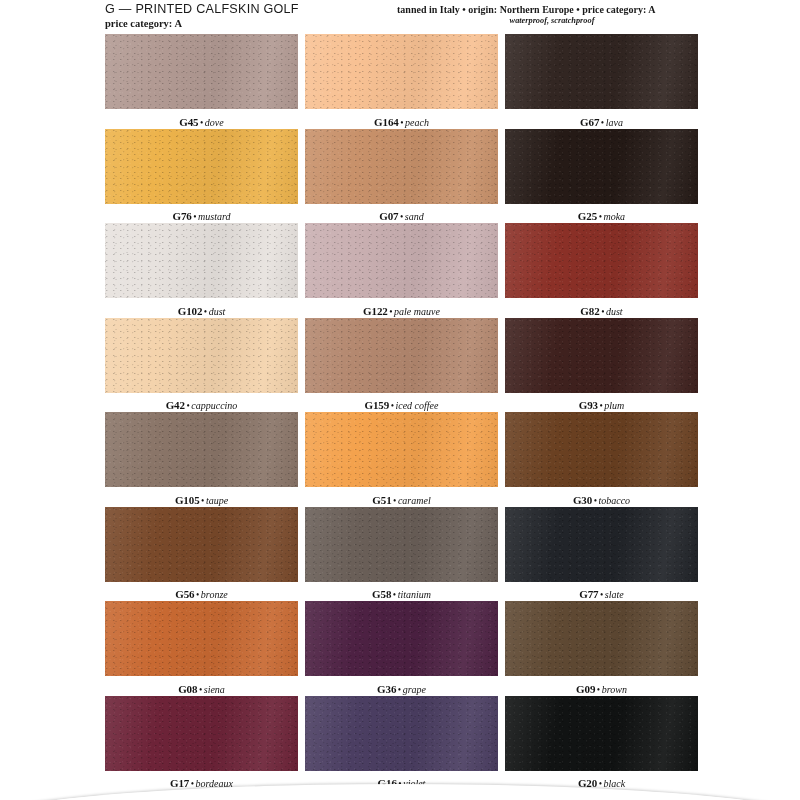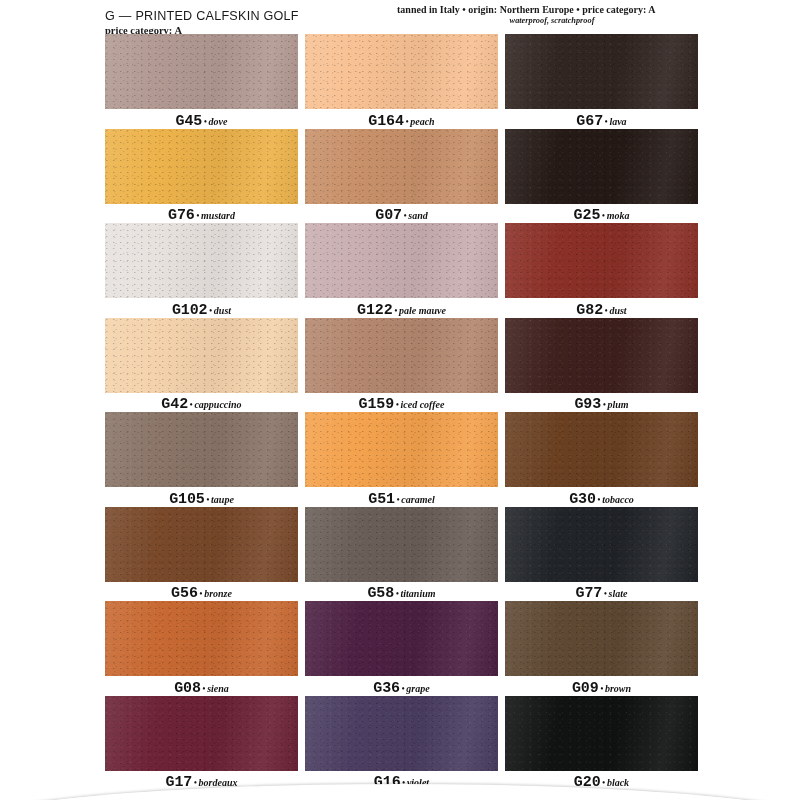--- a/index.html
+++ b/index.html
@@ -30,21 +30,20 @@
     left: 105px;
     top: 2px;
     width: 595px;
     height: 30px;
   }
   .hdr-left {
     position: absolute;
     left: 0;
     top: 0;
     width: 300px;
-    margin-top: 7px;
   }
   .hdr-title {
     font-family: "Liberation Sans", sans-serif;
     font-size: 12.6px;
     letter-spacing: 0.25px;
     line-height: 14px;
     color: #1a1a1a;
     white-space: nowrap;
   }
   .hdr-sub {
@@ -139,35 +138,35 @@
   .caption {
     width: 193px;
     text-align: center;
     margin-top: 6.5px;
     font-size: 10px;
     line-height: 12px;
     white-space: nowrap;
     color: #141414;
   }
   .cap-code {
-    font-family: Liberation Mono, monospace;
+    font-family: Liberation Serif, serif;
     font-weight: bold;
-    font-size: 15px;
+    font-size: 11px;
     letter-spacing: -0.1px;
     margin-top: 12px;
   }
   .cap-dot {
     font-family: "Liberation Serif", serif;
     font-size: 9.5px;
     padding: 0 1.5px;
   }
   .cap-name {
     font-family: "Liberation Serif", serif;
     font-style: italic;
-    font-weight: bold;
+    font-weight: normal;
     font-size: 10px;
   }
 
   
   .page-edge {
     position: absolute;
     left: 0;
     bottom: 0;
     width: 800px;
     height: 22px;

